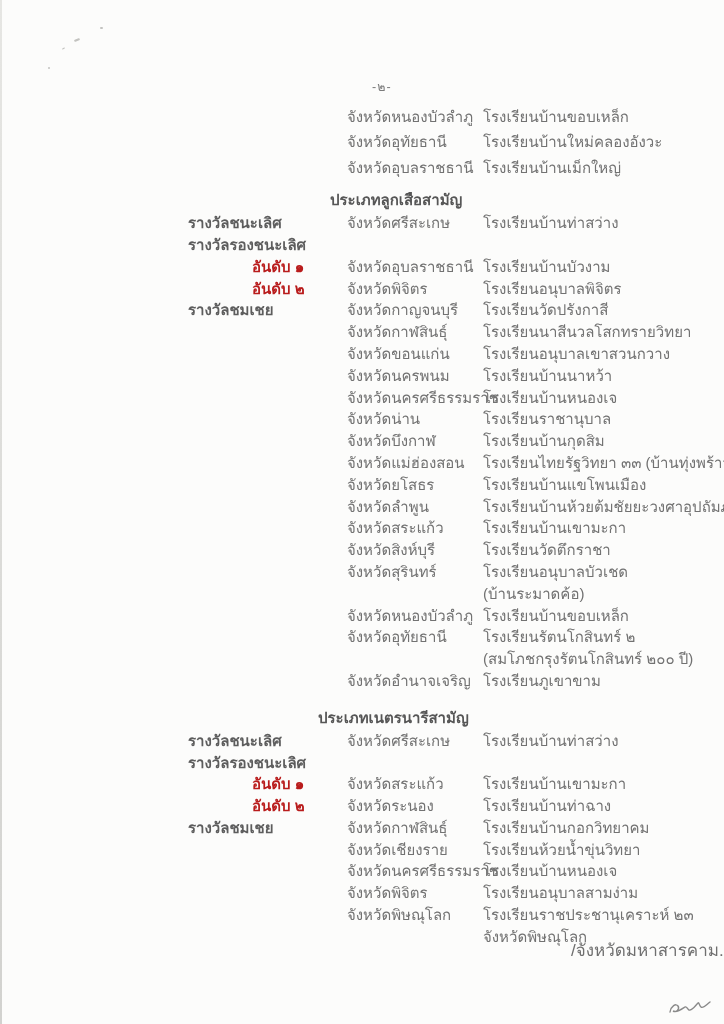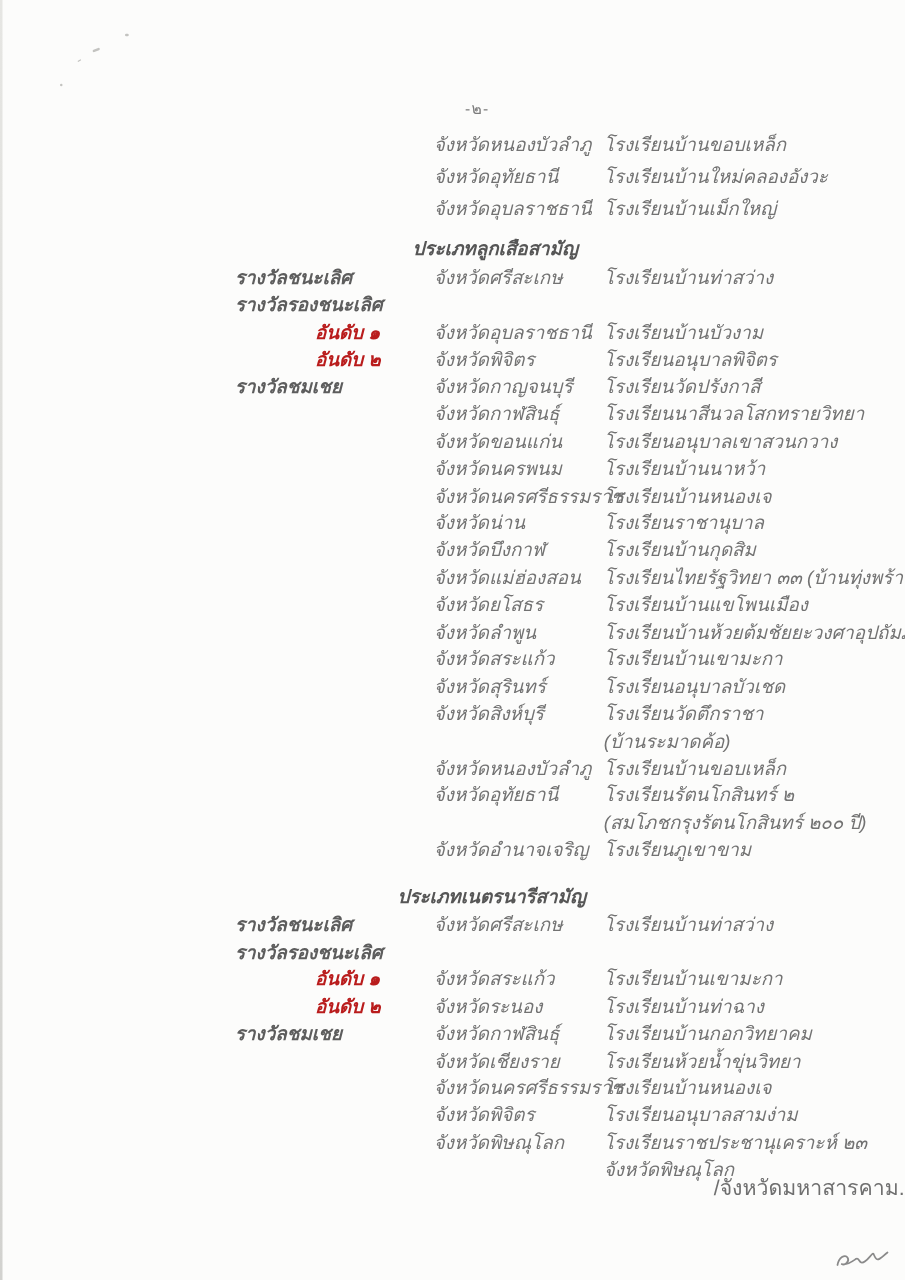--- a/index.html
+++ b/index.html
@@ -20,21 +20,21 @@
   .speck{position:absolute;background:#c3c3c0;border-radius:1px;}
   .sp1{left:100px;top:27px;width:3px;height:2px;}
   .sp2{left:74px;top:39px;width:6px;height:2px;transform:rotate(-22deg);}
   .sp3{left:62px;top:48px;width:3px;height:1px;transform:rotate(-30deg);}
   .sp4{left:48px;top:67px;width:2px;height:2px;}
   .page-number{
     position:absolute;left:372px;top:77px;
     font-size:12.5px;color:#7b7b7b;letter-spacing:1px;
   }
   #doc{position:absolute;left:0;top:104px;width:724px;}
-  .ln{position:relative;height:21.8px;font-style:italic;}
+  .ln{position:relative;height:21.8px;}
   .ln-wide{height:25.4px;}
   .sec-head{height:24px;margin-top:8px;text-align:center;}
   .sec-head.sec1{margin-top:14px;}
   .cell{position:absolute;top:0;white-space:nowrap;line-height:21.8px;}
   .ln-wide .cell{line-height:25.4px;}
   .c-label{left:188px;font-weight:bold;color:#5d5d5d;}
   .c-rank{left:252px;font-weight:bold;color:#b91c1c;}
   .c-prov{left:347px;}
   .c-school{left:483px;text-align:center;}
   .c-title{position:absolute;font-weight:bold;color:#565656;line-height:24px;}
@@ -131,26 +131,26 @@
       </div>
       <div class="ln">
         <span class="cell c-prov">จังหวัดลำพูน</span>
         <span class="cell c-school">โรงเรียนบ้านห้วยต้มชัยยะวงศาอุปถัมภ์</span>
       </div>
       <div class="ln">
         <span class="cell c-prov">จังหวัดสระแก้ว</span>
         <span class="cell c-school">โรงเรียนบ้านเขามะกา</span>
       </div>
       <div class="ln">
+        <span class="cell c-prov">จังหวัดสิงห์บุรี</span>
+        <span class="cell c-school">โรงเรียนวัดตึกราชา</span>
+      </div>
+      <div class="ln">
         <span class="cell c-prov">จังหวัดสุรินทร์</span>
         <span class="cell c-school">โรงเรียนอนุบาลบัวเชด</span>
-      </div>
-      <div class="ln">
-        <span class="cell c-prov">จังหวัดสิงห์บุรี</span>
-        <span class="cell c-school">โรงเรียนวัดตึกราชา</span>
       </div>
       <div class="ln">
         <span class="cell c-school">(บ้านระมาดค้อ)</span>
       </div>
       <div class="ln">
         <span class="cell c-prov">จังหวัดหนองบัวลำภู</span>
         <span class="cell c-school">โรงเรียนบ้านขอบเหล็ก</span>
       </div>
       <div class="ln">
         <span class="cell c-prov">จังหวัดอุทัยธานี</span>

